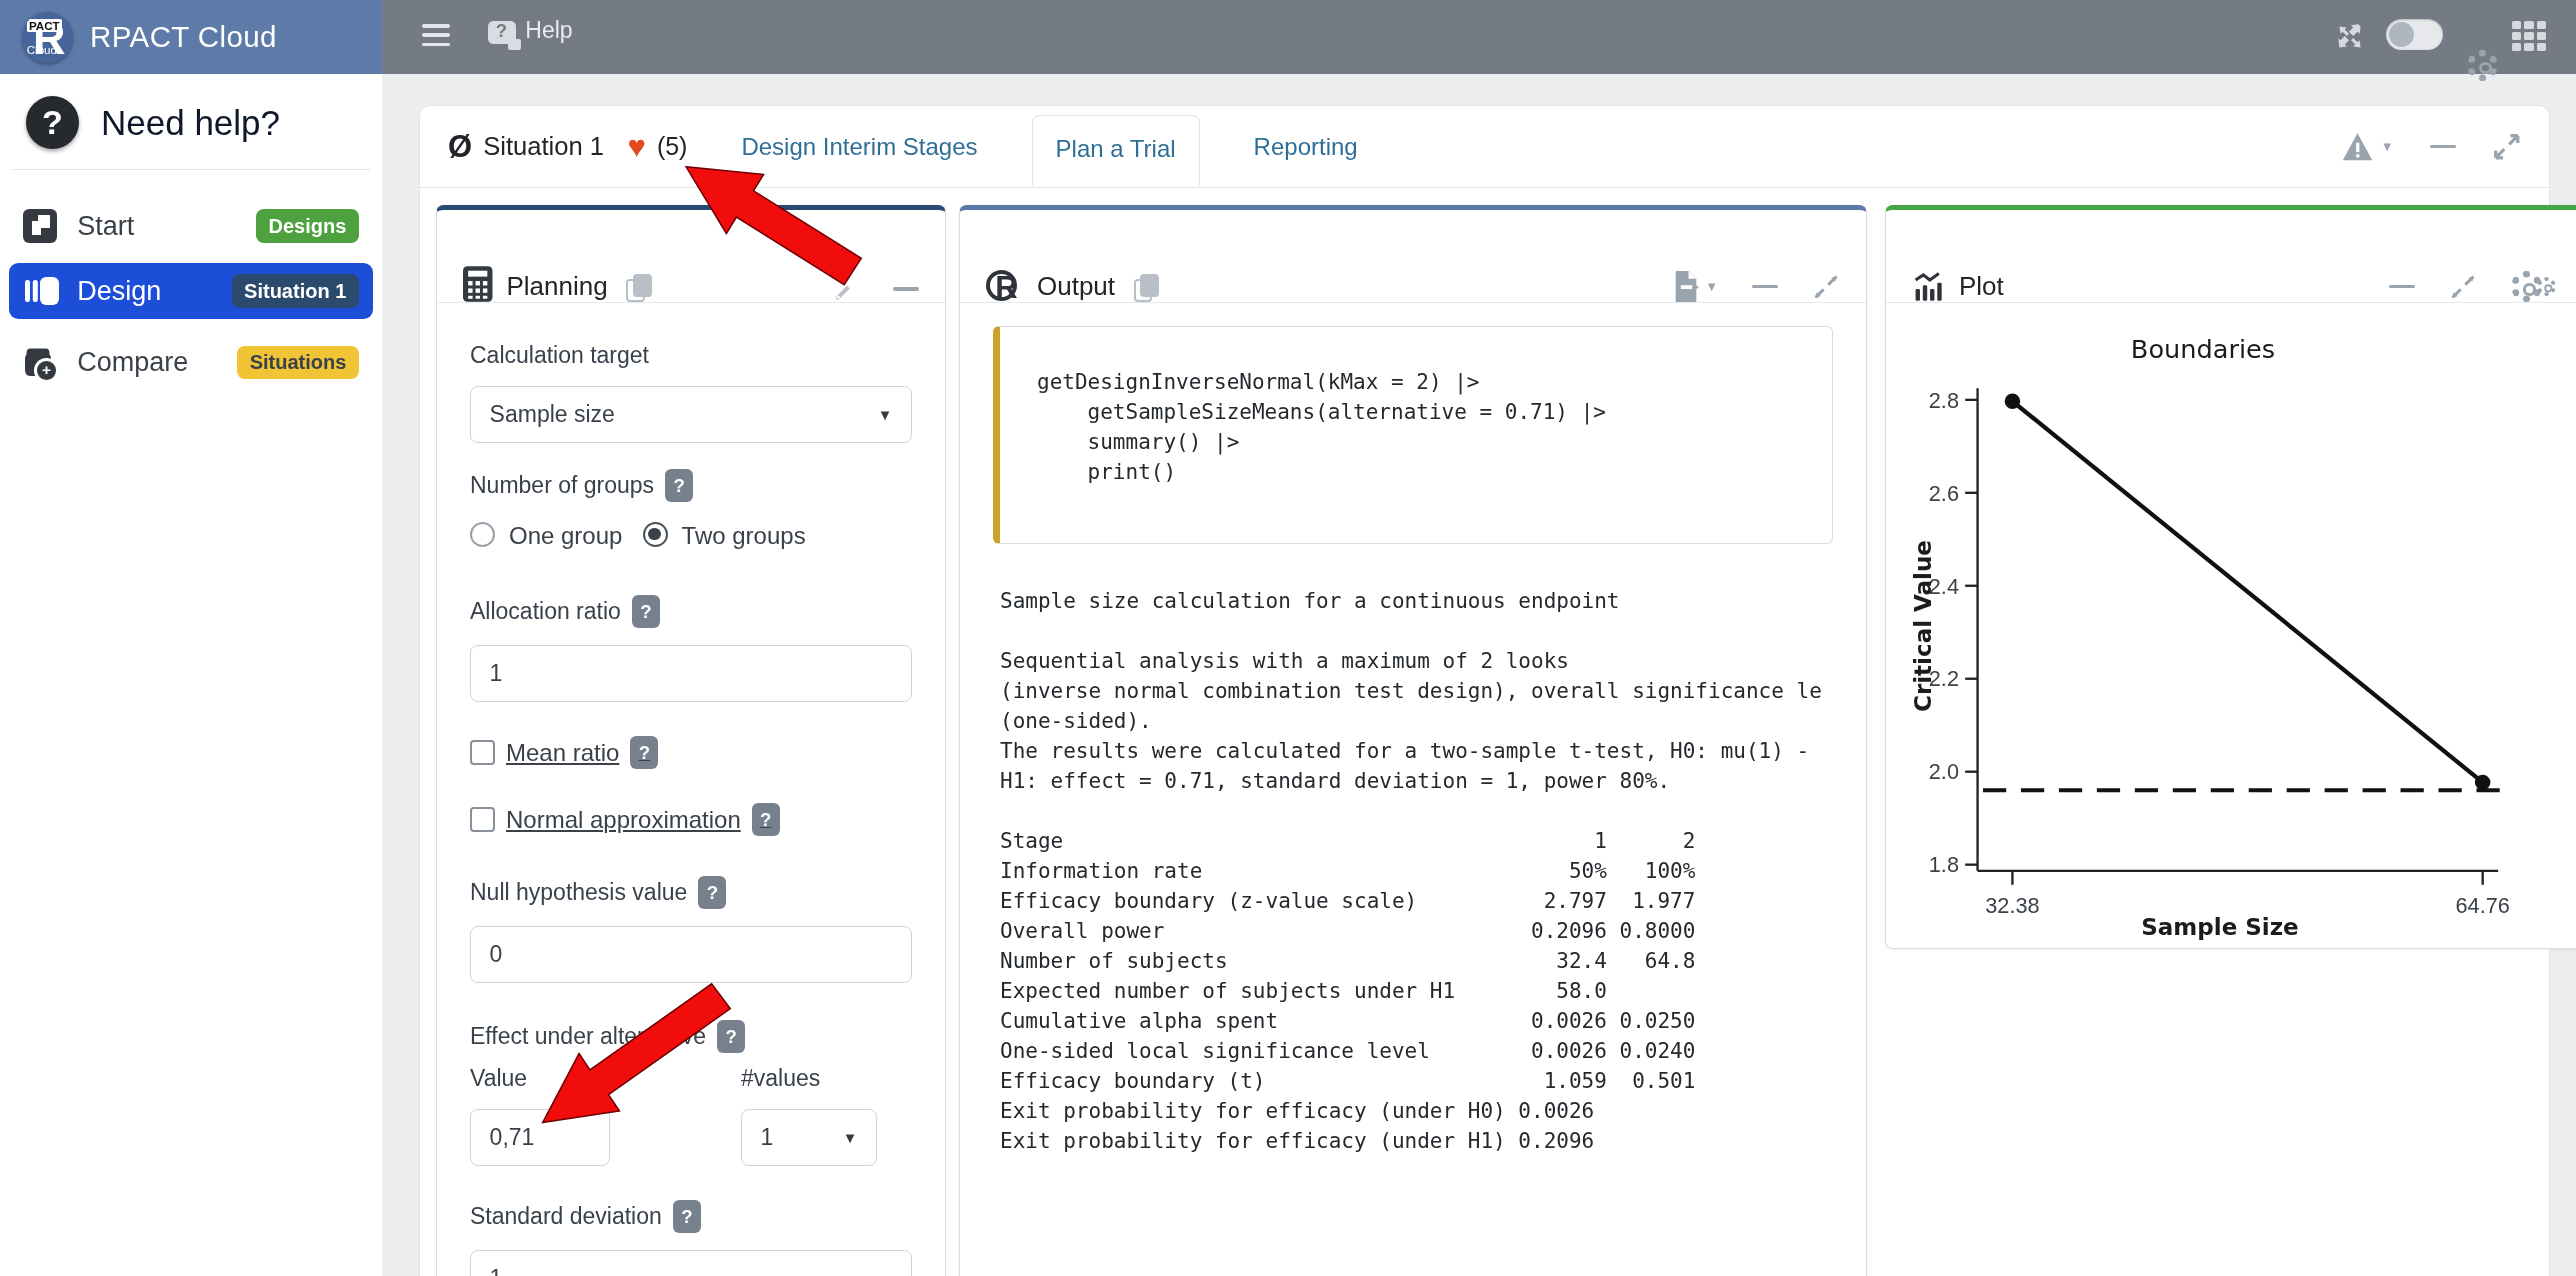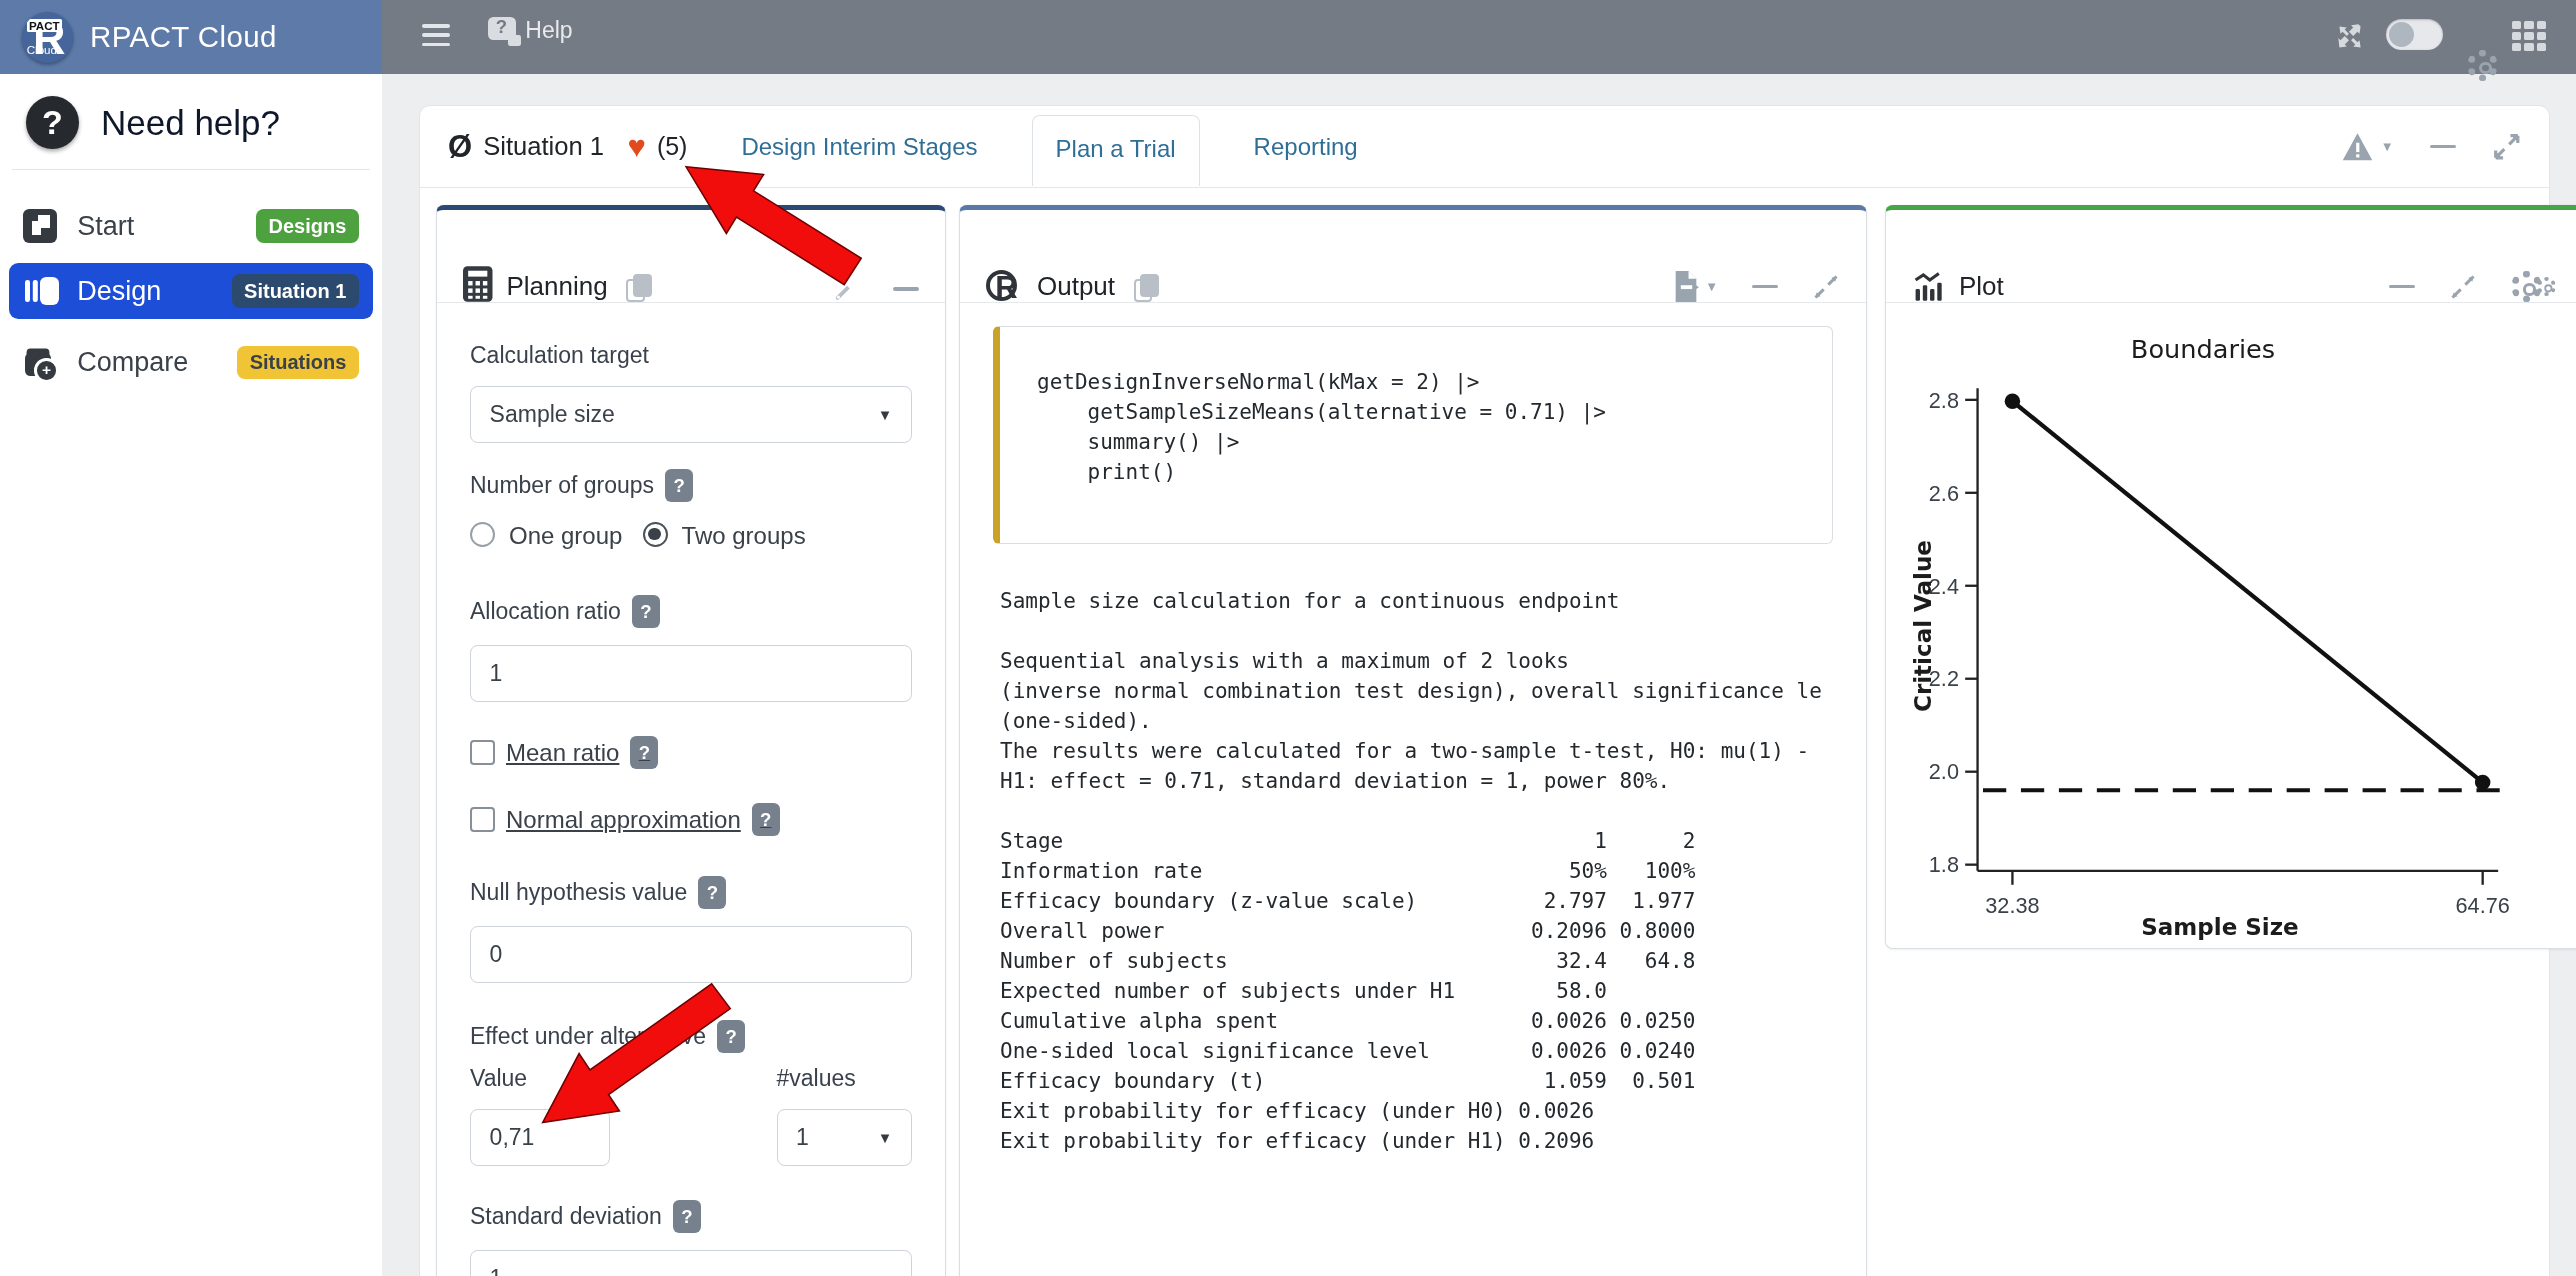--- a/index.html
+++ b/index.html
@@ -11,21 +11,21 @@
   #brand { position:absolute; left:0; top:0; width:382px; height:74px; background:#5d7aa9;
            display:flex; align-items:center; gap:17px; padding-left:22px; }
   #logo { width:51px; height:51px; border-radius:50%; background:#46659b; position:relative;
           box-shadow:0 1.6px 3.9px rgba(0,0,0,.35); overflow:hidden; flex:0 0 auto; }
   #logo .r { position:absolute; left:11px; top:1.6px; font-size:45px; font-weight:bold; color:#fff; }
   #logo .pact { position:absolute; left:4.7px; top:7px; background:#fff; color:#111; font-size:11.6px; font-weight:bold; padding:0 2.3px; border-radius:1.6px;}
   #logo .cloud { position:absolute; left:4.7px; bottom:7px; color:#fff; font-size:11.6px; }
   #brand .title { color:#fff; font-size:29.5px; font-weight:400; letter-spacing:0.4px; }
   #hamburger { position:absolute; left:422px; top:24px; width:31px; height:26px; cursor:pointer; }
   #hamburger i { display:block; width:28px; height:3.9px; background:#e3e6ea; border-radius:2.3px; margin:0 0 5.4px 0; }
-  #help-item { position:absolute; left:488px; top:17px; display:flex; align-items:flex-start; gap:9.3px; color:#e8eaed; font-size:23px; cursor:pointer;}
+  #help-item { position:absolute; left:488px; top:17px; display:flex; align-items:flex-end; gap:9.3px; color:#e8eaed; font-size:23px; cursor:pointer;}
   .bubble { width:28px; height:23px; background:#d9dde2; border-radius:5.4px; position:relative; }
   .bubble:after { content:"?"; position:absolute; left:7.8px; top:-0.8px; color:#747b84; font-weight:bold; font-size:18.6px;}
   .bubble:before { content:""; position:absolute; right:-4.7px; bottom:-6.2px; width:12.4px; height:11px; background:#d9dde2; border-radius:2.3px;}
   .tb-icon { position:absolute; top:18.6px; }
   #toggle { width:57px; height:31px; border-radius:15.5px; background:#e6e8ec; position:relative; box-shadow:inset 0 0.8px 2.3px rgba(0,0,0,.25); cursor:pointer;}
   #toggle .knob { position:absolute; left:3.1px; top:3.1px; width:25px; height:25px; border-radius:50%; background:#aeb6bf; }
   #grid-icon { display:grid; grid-template-columns:repeat(3,9.3px); grid-template-rows:repeat(3,7.8px); gap:3.1px; }
   #grid-icon b { background:#d6dade; border-radius:1.6px; }
 
   
@@ -292,21 +292,21 @@
       <span>Effect under alternative</span>
         <span class="qmark">?</span>
     </div>
     <div class="two-col" style="margin-top:12.4px">
       <div class="col1">
         <div style="font-size:23px;color:#39424c">Value</div>
         <div class="input">
           <span>0,71</span>
         </div>
       </div>
-      <div class="col2" style="margin-left:120px">
+      <div class="col2" style="margin-left:84px">
         <div style="font-size:23px;color:#39424c">#values</div>
         <div class="select">
           <span>1</span>
           <span class="caret">▼</span>
         </div>
       </div>
     </div>
 
     <div class="f-label" style="margin-top:34px">
       <span>Standard deviation</span>

